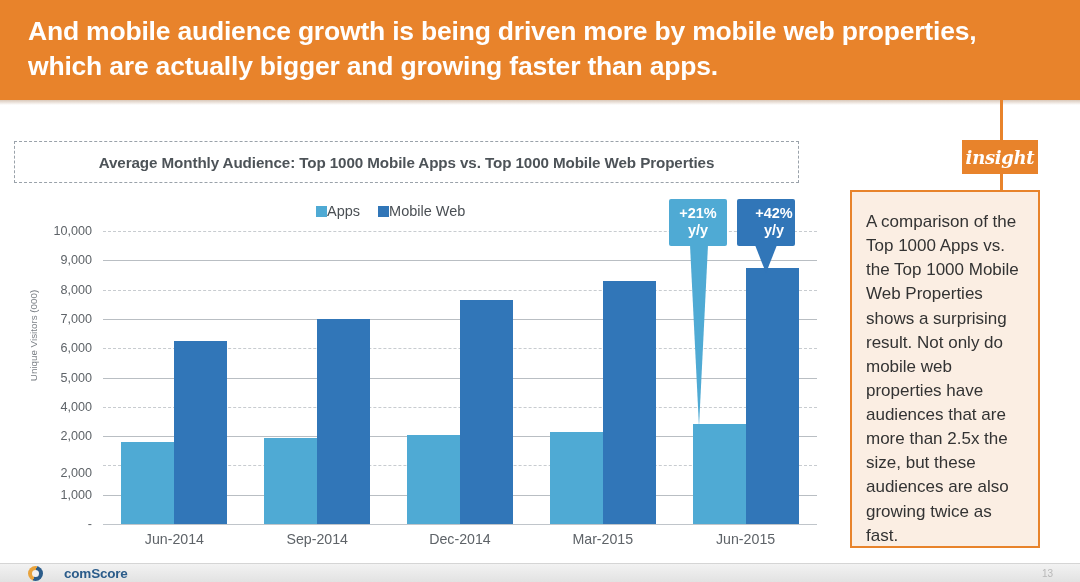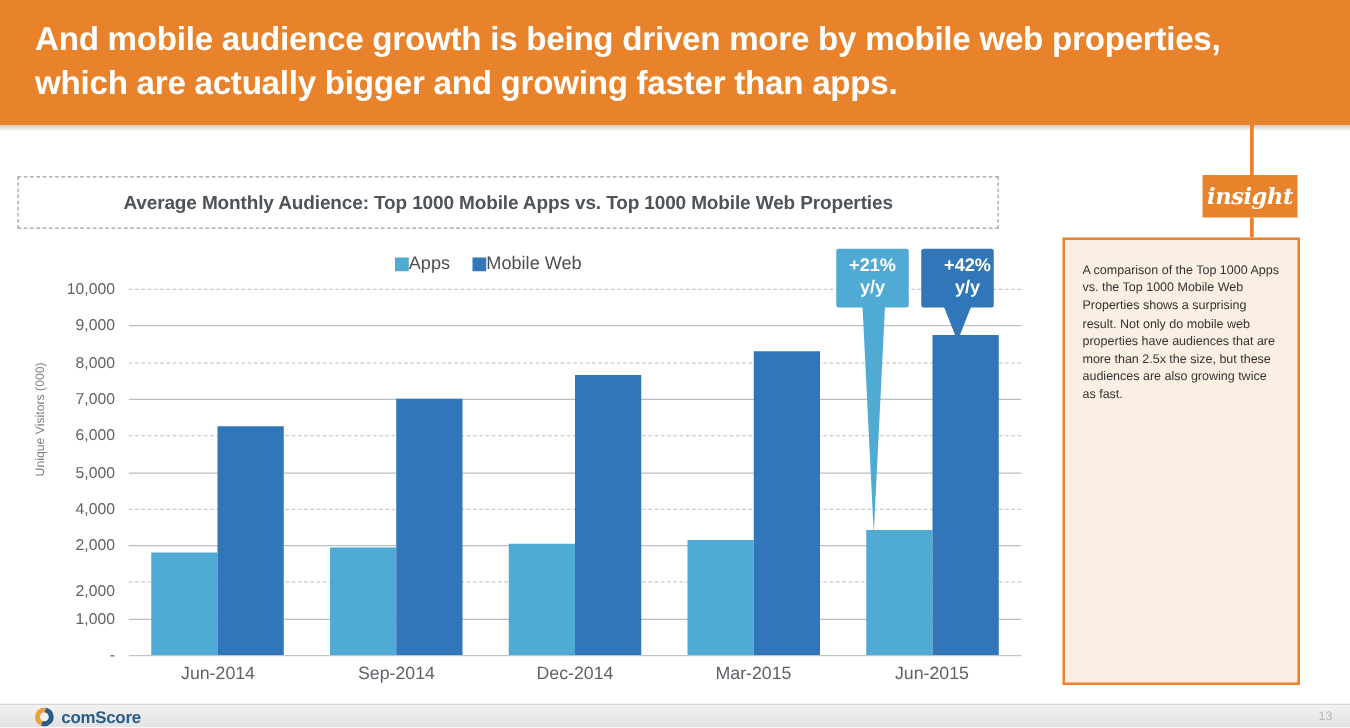--- a/index.html
+++ b/index.html
@@ -72,21 +72,21 @@
   
   .insight-panel {
     position: absolute;
     left: 850px; top: 190px;
     width: 190px; height: 358px;
     background: #FBEEE3;
     border: 2px solid #E8832B;
     padding: 18px 14px 10px 14px;
   }
   .insight-text {
-    font-size: 10px;
+    font-size: 17px;
     line-height: 1.42;
     color: #333333;
   }
 
   
   .chart-title-box {
     position: absolute;
     left: 14px; top: 141px;
     width: 785px; height: 42px;
     border: 1px dashed #9aa2aa;
@@ -228,21 +228,21 @@
     left: 0; top: 563px;
     width: 1080px; height: 19px;
     background: linear-gradient(to bottom, #f2f2f2, #e2e2e2);
     border-top: 1px solid #d5d5d5;
   }
   .footer-logo {
     position: absolute;
     left: 28px; top: 566px;
     display: flex;
     align-items: flex-end;
-    gap: 6px;
+    gap: 21px;
   }
   .logo-mark {
     width: 15px; height: 15px;
     border-radius: 50%;
     background: conic-gradient(from 200deg, #E8A33D 0deg 170deg, #2B5C8A 170deg 360deg);
     position: relative;
   }
   .logo-mark::after {
     content: "";
     position: absolute;
@@ -252,21 +252,21 @@
     background: #f0f0f0;
   }
   .logo-text {
     font-size: 13.5px;
     font-weight: bold;
     color: #2B5C8A;
     letter-spacing: -0.2px;
   }
   .page-number {
     position: absolute;
-    right: 14px; top: 568px;
+    right: 27px; top: 568px;
     font-size: 10px;
     color: #b8b8b8;
   }
 </style>
 </head>
 <body>
 
 <div class="header-banner" style="background: rgb(232, 131, 43);">
   <div class="header-title">And mobile audience growth is being driven more by mobile web properties, which are actually bigger and growing faster than apps.</div>
 </div>

